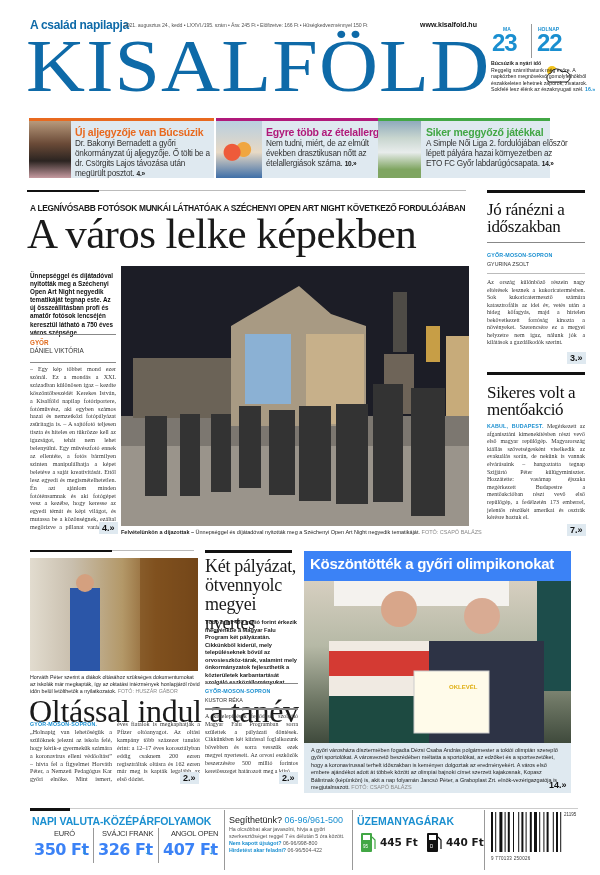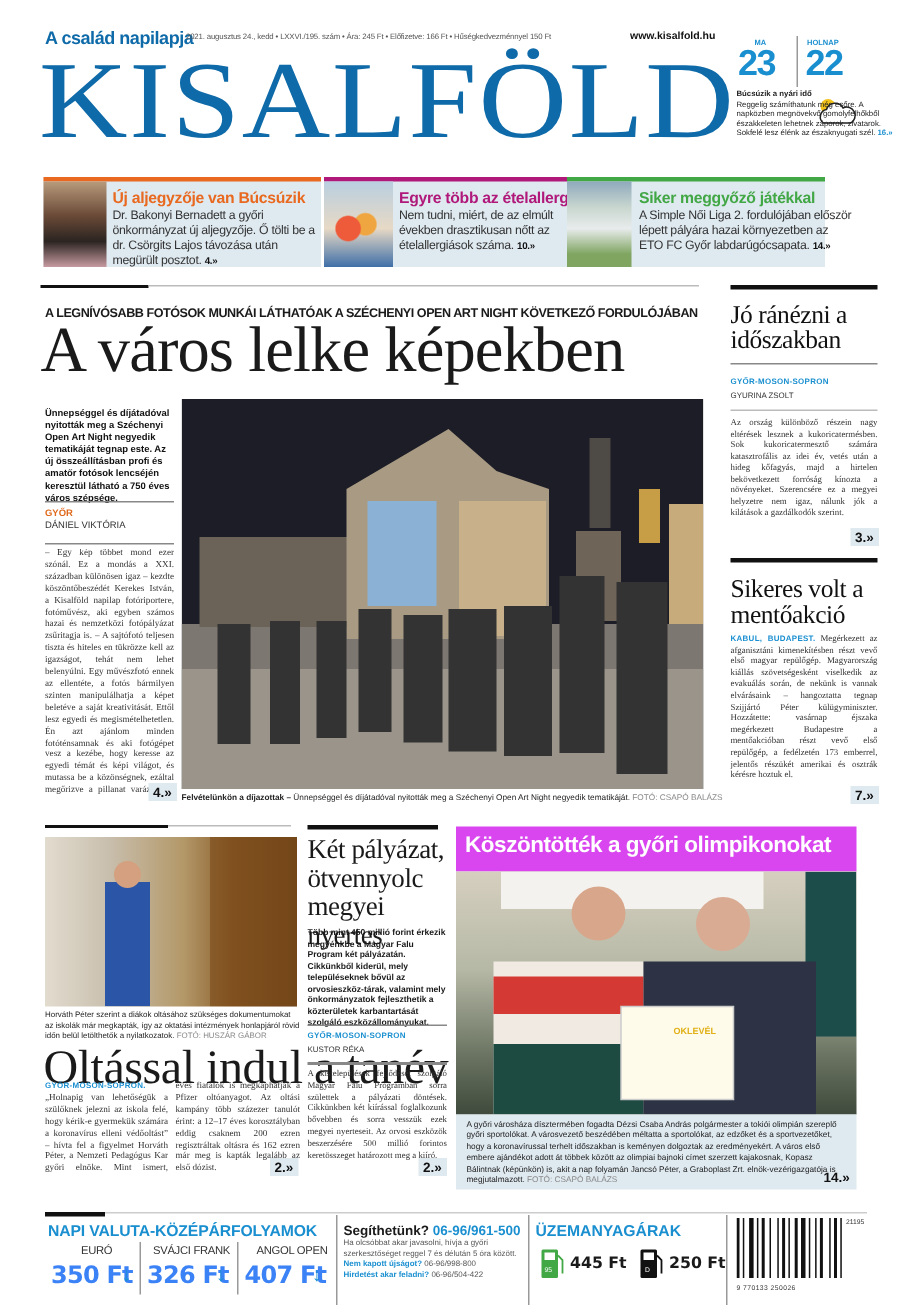--- a/index.html
+++ b/index.html
@@ -39,21 +39,21 @@
 .photo{overflow:hidden}
 .caption{font-size:5.5px;color:#222;white-space:nowrap}
 .caption b{font-weight:bold}
 .foto{color:#888}
 
 .sb-top{left:487px;top:190px;width:98px;height:3px;background:#111}
 .sb-head{font-family:"Liberation Serif",serif;font-size:17px;line-height:17px;color:#111;letter-spacing:-0.3px}
 .sb-loc{font-size:5.3px;font-weight:bold;color:#1a8fd0;letter-spacing:0.2px}
 .sb-name{font-size:5.3px;color:#333}
 
-.green-bar{background:#d946ef;color:#fff;font-weight:bold;font-size:15px;letter-spacing:-0.3px;white-space:nowrap;padding:4px 6px}
+.green-bar{background:#3b82f6;color:#fff;font-weight:bold;font-size:15px;letter-spacing:-0.3px;white-space:nowrap;padding:4px 6px}
 .cap-box{background:#dfe9f0;font-size:5.5px;line-height:7.4px;color:#222;padding:4px 7px}
 .price-num{font-weight:bold;font-size:16px;color:#3b82f6;font-family:"DejaVu Sans",sans-serif;letter-spacing:-0.5px}
 .arrow{color:#1a8fd0;font-weight:bold;font-size:13px}
 .cur-lab{font-size:7.5px;color:#333;letter-spacing:-0.2px}
 .vsep{width:1px;background:#999}
 </style>
 </head>
 <body>
 
 <div class="abs tagline">A család napilapja</div>
@@ -204,21 +204,21 @@
 <div class="abs price-num" style="left:34px;top:840px">350 Ft</div>
 <div class="abs arrow" style="left:81px;top:842px">↓</div>
 <div class="abs vsep" style="left:93px;top:828px;height:35px"></div>
 <div class="abs price-num" style="left:98px;top:840px">326 Ft</div>
 <div class="abs arrow" style="left:144px;top:842px">↓</div>
 <div class="abs vsep" style="left:158px;top:828px;height:35px"></div>
 <div class="abs price-num" style="left:163px;top:840px">407 Ft</div>
 <div class="abs arrow" style="left:208px;top:842px">↓</div>
 <div class="abs vsep" style="left:224px;top:810px;height:60px"></div>
 
-<div class="abs" style="left:229px;top:815px;font-size:9px;font-weight:bold;white-space:nowrap"><span>Segíthetünk?</span> <span class="cyan">06-96/961-500</span></div>
+<div class="abs" style="left:229px;top:815px;font-size:9px;font-weight:normal;white-space:nowrap"><span>Segíthetünk?</span> <span class="cyan">06-96/961-500</span></div>
 <div class="abs" style="left:229px;top:826px;width:125px;font-size:5.3px;line-height:6.6px;color:#555">Ha olcsóbbat akar javasolni, hívja a győri szerkesztőséget reggel 7 és délután 5 óra között.</div>
 <div class="abs" style="left:229px;top:840px;font-size:5.3px;white-space:nowrap"><b class="cyan">Nem kapott újságot?</b> <span style="color:#555">06-96/998-800</span></div>
 <div class="abs" style="left:229px;top:847px;font-size:5.3px;white-space:nowrap"><b class="cyan">Hirdetést akar feladni?</b> <span style="color:#555">06-96/504-422</span></div>
 <div class="abs vsep" style="left:352px;top:810px;height:60px"></div>
 
 <div class="abs" style="left:357px;top:815px;font-size:10.5px;font-weight:bold;color:#1a8fd0">ÜZEMANYAGÁRAK</div>
 <div class="abs" style="left:360px;top:831px;width:16px;height:22px">
   <svg width="16" height="22">
       <rect x="1" y="2" width="11" height="19" rx="1" fill="#42a745"></rect>
       <rect x="3" y="4" width="7" height="5" fill="#fff"></rect>
@@ -228,21 +228,21 @@
 </div>
 <div class="abs" style="left:380px;top:836px;font-size:10.5px;font-weight:bold;font-family:'DejaVu Sans',sans-serif">445 Ft</div>
 <div class="abs" style="left:426px;top:831px;width:16px;height:22px">
   <svg width="16" height="22">
       <rect x="1" y="2" width="11" height="19" rx="1" fill="#111"></rect>
       <rect x="3" y="4" width="7" height="5" fill="#fff"></rect>
       <path d="M12 6 l3 3 v9" stroke="#111" fill="none" stroke-width="1.2"></path>
       <text x="4" y="17" font-size="4.5" fill="#fff" font-family="Liberation Sans, sans-serif">D</text>
     </svg>
 </div>
-<div class="abs" style="left:446px;top:836px;font-size:10.5px;font-weight:bold;font-family:'DejaVu Sans',sans-serif">250 Ft</div>
+<div class="abs" style="left:446px;top:836px;font-size:10.5px;font-weight:bold;font-family:'DejaVu Sans',sans-serif">440 Ft</div>
 <div class="abs vsep" style="left:484px;top:810px;height:60px"></div>
 
 <div class="abs" style="left:491px;top:812px;width:80px;height:50px">
   <svg width="80" height="40" id="barcode-svg">
       <rect x="0" y="0" width="2" height="40" fill="#111"></rect>
       <rect x="4.2" y="0" width="1" height="40" fill="#111"></rect>
       <rect x="8.4" y="0" width="3" height="40" fill="#111"></rect>
       <rect x="13.6" y="0" width="1" height="40" fill="#111"></rect>
       <rect x="16.8" y="0" width="2" height="40" fill="#111"></rect>
       <rect x="22.000000000000004" y="0" width="1" height="40" fill="#111"></rect>

